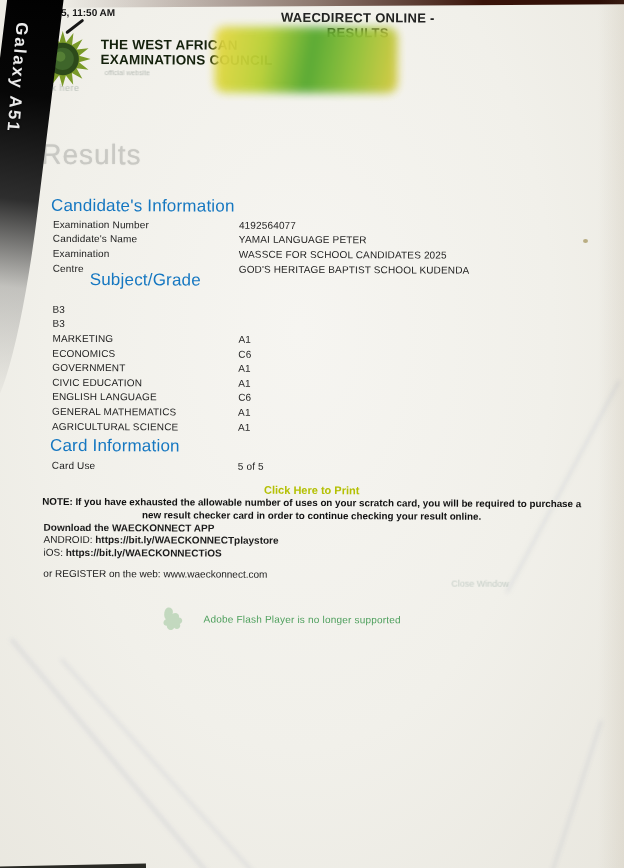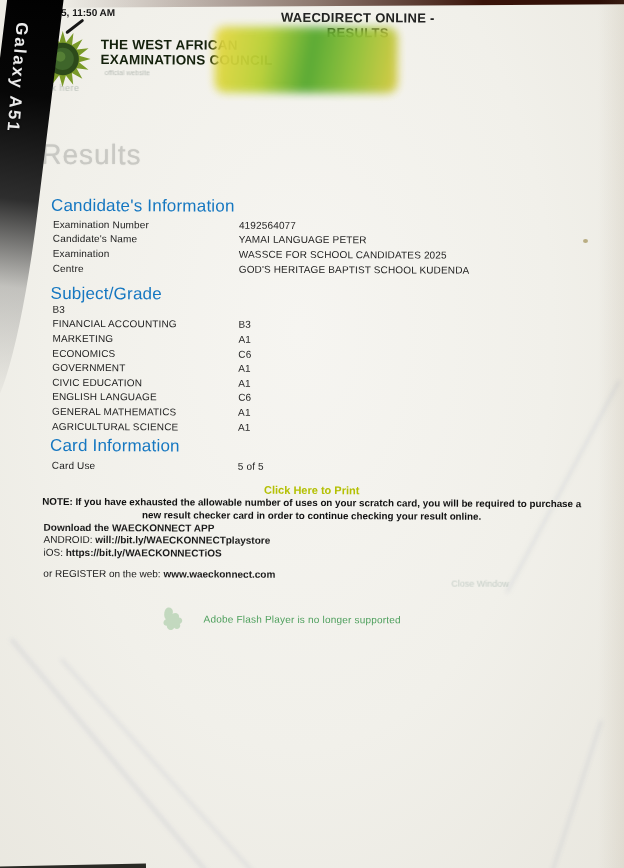--- a/index.html
+++ b/index.html
@@ -62,40 +62,40 @@
     background:linear-gradient(100deg,#e8d84a 0%,#b8cf3a 28%,#56a631 52%,#8fbf3a 74%,#d6c945 100%);
     filter:blur(4px) saturate(1.05);opacity:.95;}
 
   .faint-link{position:absolute;left:33px;top:84px;font-size:9px;color:#93a098;opacity:.6;filter:blur(.5px);letter-spacing:.5px;}
 
   .results-title{position:absolute;left:40px;top:140px;font-size:28px;color:#c9c9c4;letter-spacing:1px;
     text-shadow:0 0 1px rgba(180,180,175,.6);}
 
   .sec-h{position:absolute;left:50px;font-size:17px;font-weight:400;color:#1577c1;letter-spacing:.2px;}
   .sec-h.h-cand{top:197px;}
-  .sec-h.h-subj{top:285px;}
+  .sec-h.h-subj{top:271px;margin-left:39px;}
   .sec-h.h-card{top:437px;text-align:right;}
 
   .rows{position:absolute;left:52px;font-size:10px;}
   .rows.info{top:218px;}
   .rows.subjects{top:303px;}
   .rows.card{top:459px;}
   .row{display:flex;height:14.6px;align-items:center;}
   .lbl{width:186px;font-weight:500;color:#1c1c1c;letter-spacing:.15px;}
   .val{font-weight:500;color:#1c1c1c;letter-spacing:.15px;}
 
   .print-link{position:absolute;left:0;top:484px;width:624px;text-align:center;
     font-size:11px;font-weight:700;color:#b4c004;cursor:pointer;}
   .note{position:absolute;left:32px;top:497px;width:560px;text-align:center;
     font-size:9.8px;line-height:12.5px;font-weight:700;color:#111;}
 
   .app{position:absolute;left:44px;top:523px;font-size:10px;line-height:12.3px;color:#1b1b1b;}
   .app .b{font-weight:700;}
   .register{position:absolute;left:44px;top:569px;font-size:10px;color:#1b1b1b;}
-  .register .b{font-weight:700;margin-top:34px;}
+  .register .b{font-weight:400;margin-top:34px;}
   .close-window{position:absolute;left:452px;top:578px;font-size:9px;color:#9fb0a8;opacity:.55;filter:blur(.4px);}
 
   .flash{position:absolute;left:0;top:605px;width:624px;display:flex;align-items:center;justify-content:center;}
   .flash-icon{width:28px;height:28px;opacity:.35;margin-right:14px;margin-left:-60px;}
   .flash-text{font-size:10px;color:#4d9f5c;letter-spacing:.2px;}
 </style>
 </head>
 <body>
 
 <div class="photo">
@@ -154,21 +154,20 @@
         <span class="val">GOD'S HERITAGE BAPTIST SCHOOL KUDENDA</span>
       </div>
     </div>
 
     <div class="sec-h h-subj">Subject/Grade</div>
     <div class="rows subjects">
       <div class="row">
         <span class="val">B3</span>
       </div>
       <div class="row">
-        <span class="lbl">FINANCIAL ACCOUNTING</span>
         <span class="val">B3</span>
       </div>
       <div class="row">
         <span class="lbl">MARKETING</span>
         <span class="val">A1</span>
       </div>
       <div class="row">
         <span class="lbl">ECONOMICS</span>
         <span class="val">C6</span>
       </div>
@@ -202,21 +201,21 @@
       </div>
     </div>
 
     <div class="print-link">Click Here to Print</div>
     <div class="note">NOTE: If you have exhausted the allowable number of uses on your scratch card, you will be required to purchase a new result checker card in order to continue checking your result online.</div>
 
     <div class="app">
       <div class="b">Download the WAECKONNECT APP</div>
       <div>
         <span>ANDROID:</span>
-        <span class="b">will://bit.ly/WAECKONNECTplaystore</span>
+        <span class="b">https://bit.ly/WAECKONNECTplaystore</span>
       </div>
       <div>
         <span>iOS:</span>
         <span class="b">https://bit.ly/WAECKONNECTiOS</span>
       </div>
     </div>
 
     <div class="register">
       <span>or REGISTER on the web:</span>
       <span class="b">www.waeckonnect.com</span>

